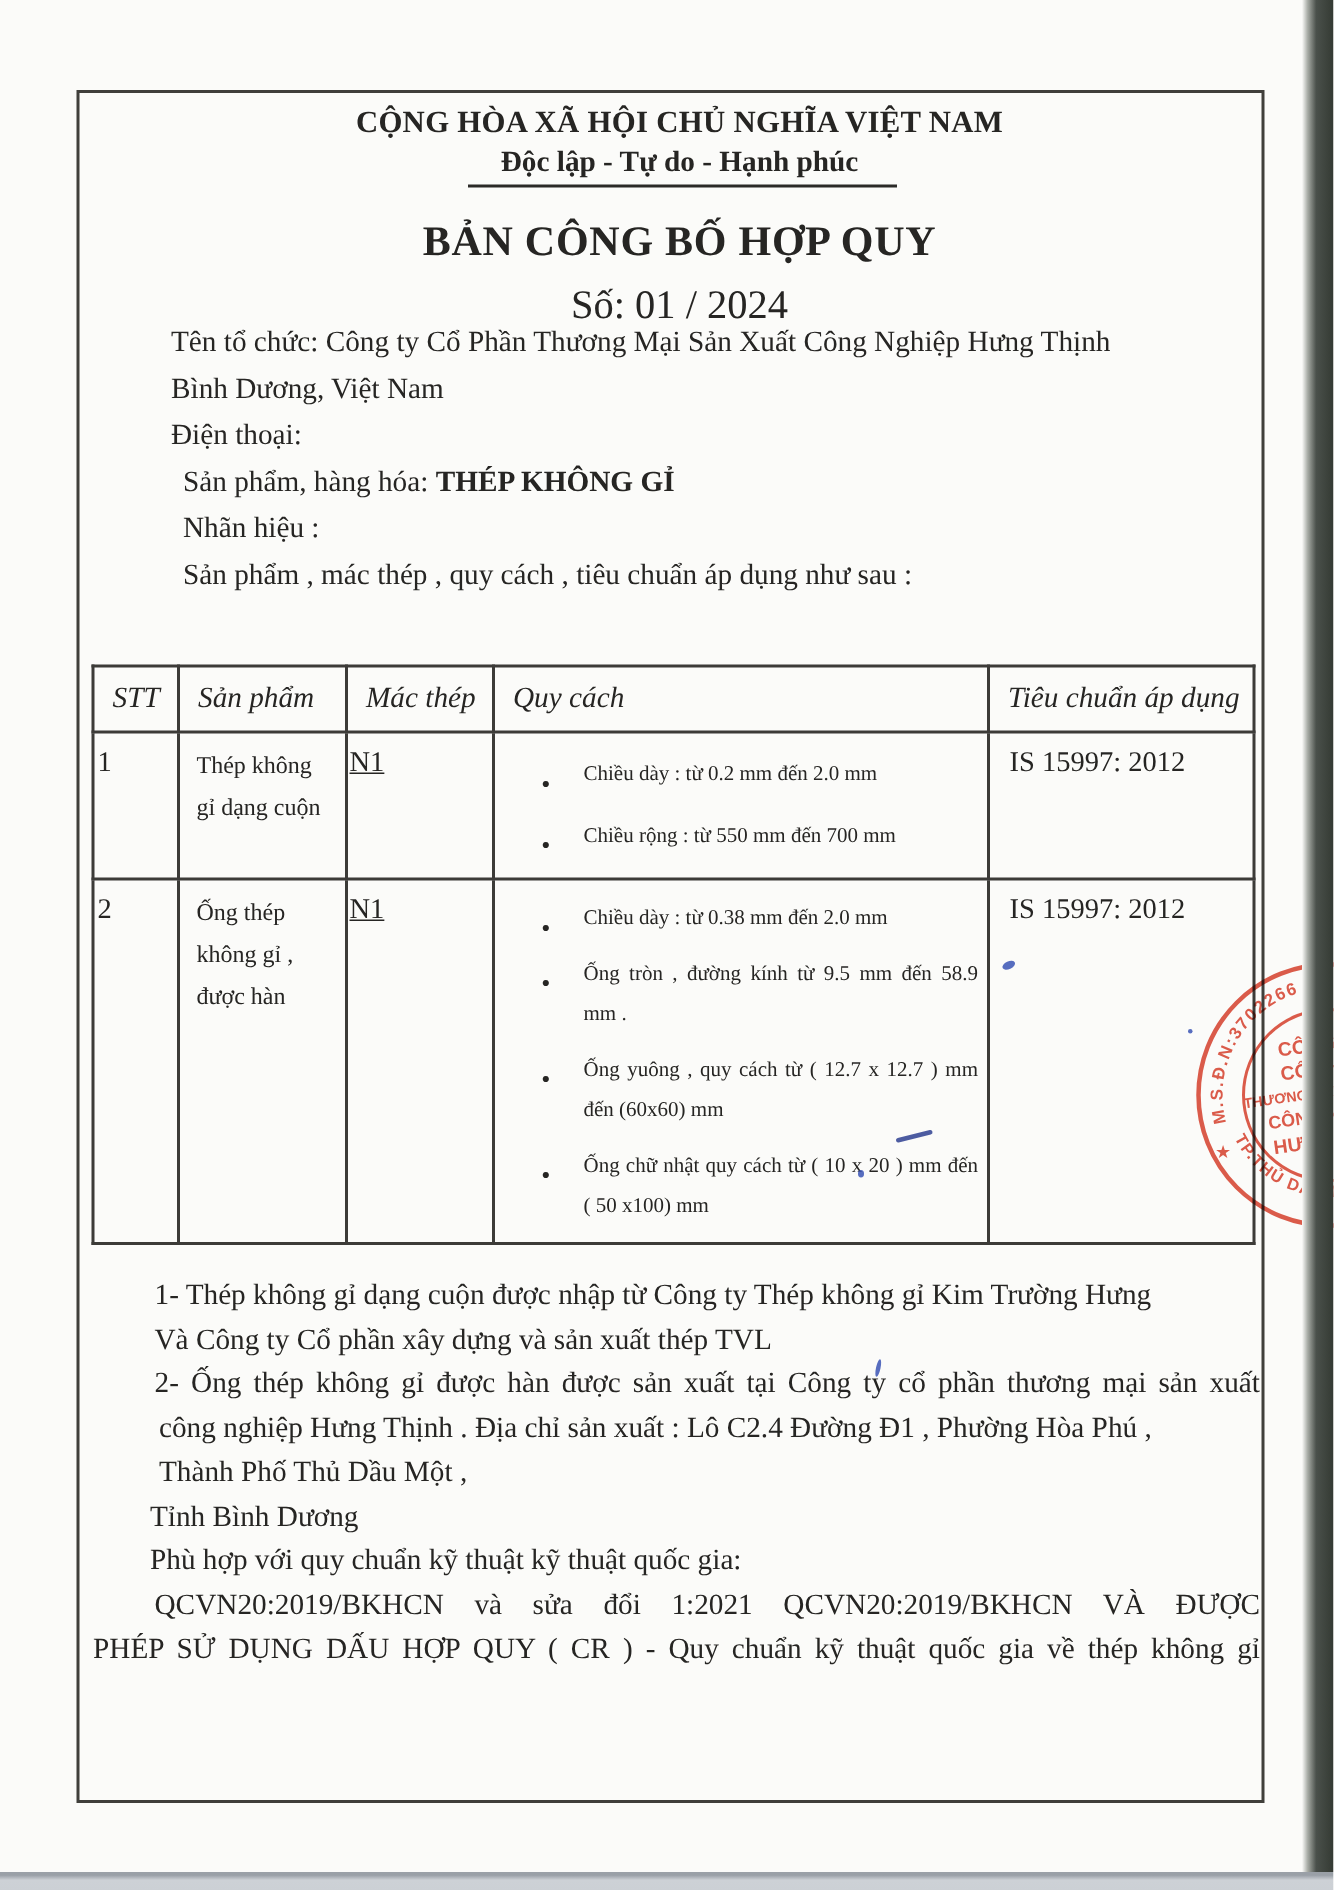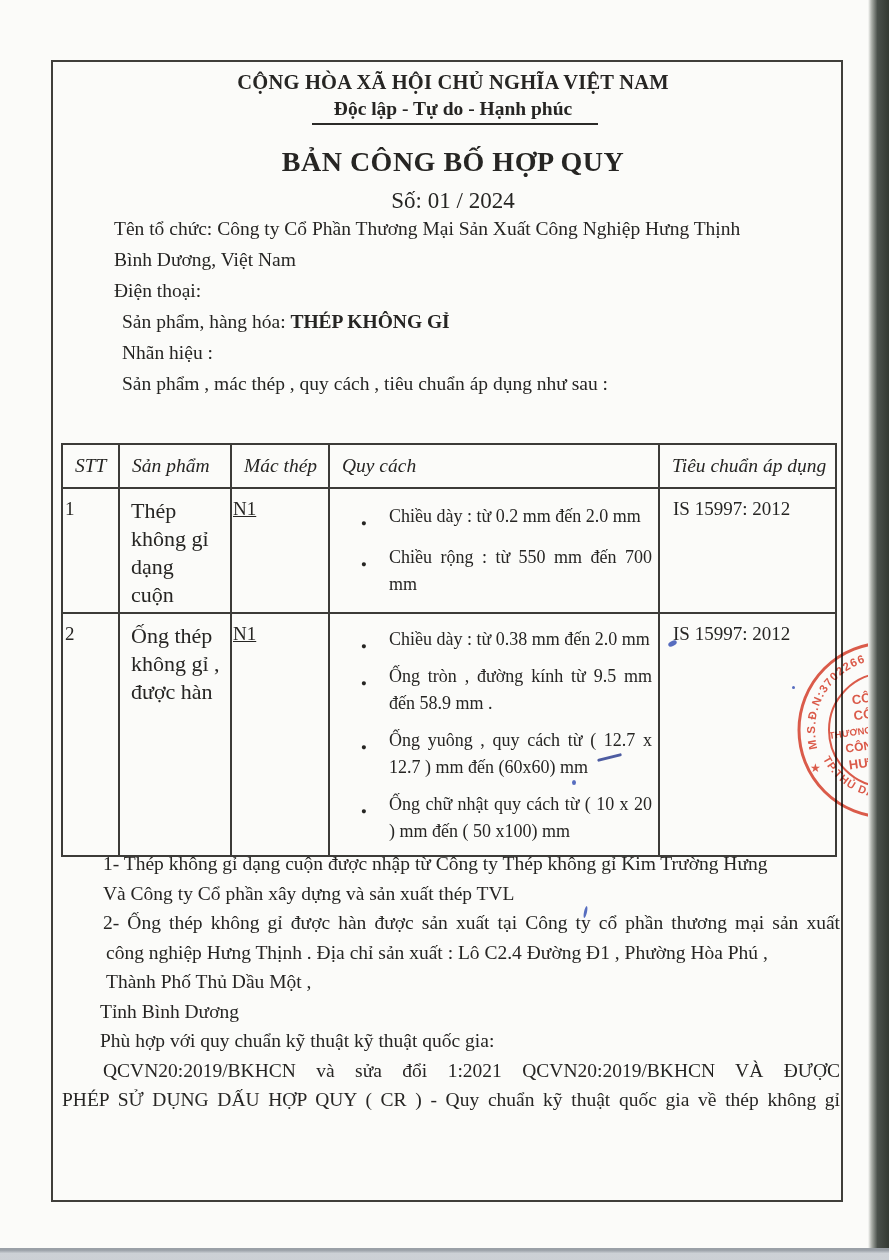--- a/index.html
+++ b/index.html
@@ -26,49 +26,49 @@
     position: absolute; left: 51px; top: 60px; width: 792px; height: 1142px;
     border: 2px solid #403f3b; box-sizing: border-box;
   }
 
   
   .hdr { position: absolute; left: 57px; width: 792px; text-align: center; }
   .nat1 { top: 71px; font-weight: bold; font-size: 20.5px; letter-spacing: 0.2px; }
   .nat2 { top: 98px; font-weight: bold; font-size: 19.5px; }
   .nat2-underline { position: absolute; left: 312px; top: 123px; width: 286px; height: 2px; background: #2b2a28; }
   .doc-title { top: 146px; font-weight: bold; font-size: 28px; letter-spacing: 0.5px; }
-  .doc-number { top: 188px; font-size: 23px; }
+  .doc-number { top: 188px; font-size: 27px; }
 
   
   .info { position: absolute; left: 114px; top: 213px; width: 700px; font-size: 19.5px; }
   .info > div { line-height: 31px; }
   .indent8 { margin-left: 8px; }
   .b { font-weight: bold; margin-top: 28px; }
 
   
   table.spec {
     position: absolute; left: 61px; top: 443px;
     border-collapse: collapse; table-layout: fixed;
     width: 774px; font-size: 19px;
   }
   table.spec td, table.spec th {
     border: 2px solid #3c3b38; vertical-align: top;
     font-weight: normal; text-align: left; box-sizing: border-box;
   }
   table.spec th { vertical-align: middle; padding: 9px 6px 9px 12px; font-size: 19.5px; font-style: italic; }
   th.c-stt, td.c-stt { text-align: center; padding-left: 2px; }
   td.c-stt { padding-top: 9px; }
-  td.c-sp { padding: 8px 9px 0 11px; text-align: justify; font-size: 22px; line-height: 28px; }
+  td.c-sp { padding: 8px 9px 0 11px; text-align: justify; font-size: 16px; line-height: 28px; }
   td.c-mt { text-align: center; padding-top: 9px; text-decoration: underline; }
   td.c-qc { padding: 6px 6px 0 28px; }
   td.c-tc { padding: 9px 6px 0 13px; }
   ul.qc-list { margin: 0; padding: 0; list-style: none; }
   ul.qc-list li {
     position: relative; padding-left: 31px; margin: 8px 0 14px 0;
-    text-align: justify; font-size: 18px; line-height: 27px; max-width: 268px;
+    text-align: justify; font-size: 14px; line-height: 27px; max-width: 268px;
   }
   ul.qc-list li::before {
     content: "\25CF"; position: absolute; left: 3px; top: 7px; font-size: 9.5px;
   }
   tr.r2 ul.qc-list li { margin: 6px 0 10px 0; }
 
   
   .notes { position: absolute; left: 62px; top: 849px; width: 778px; font-size: 19.5px; }
   .notes > div { line-height: 29.5px; }
   .ml41 { margin-left: 41px; }

